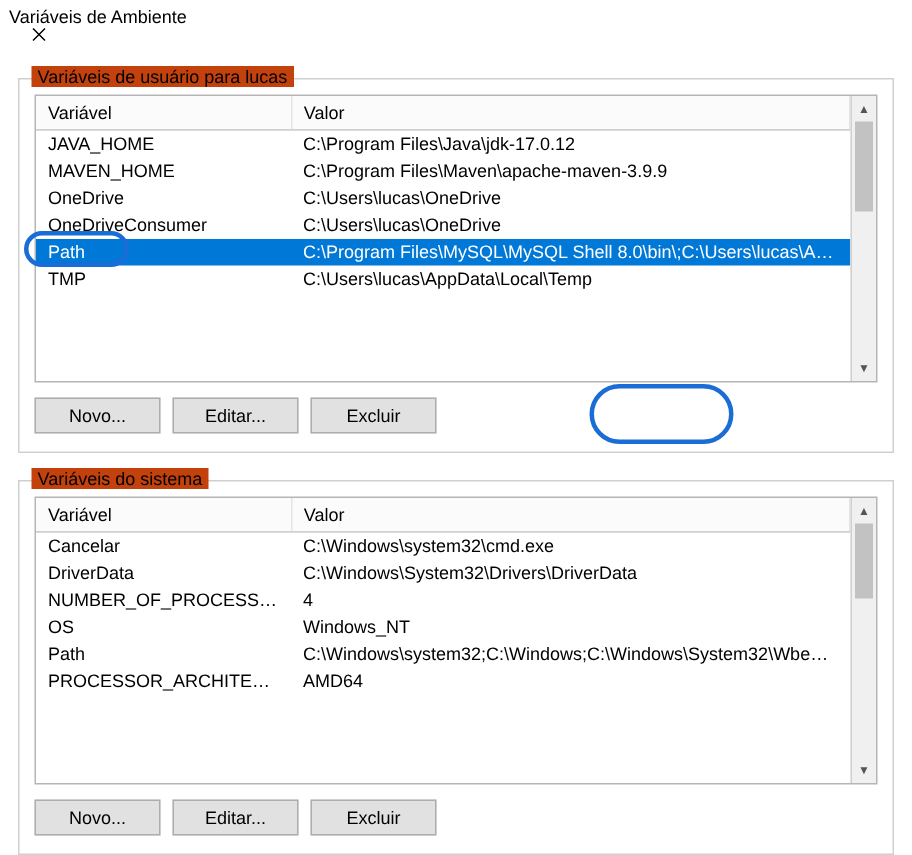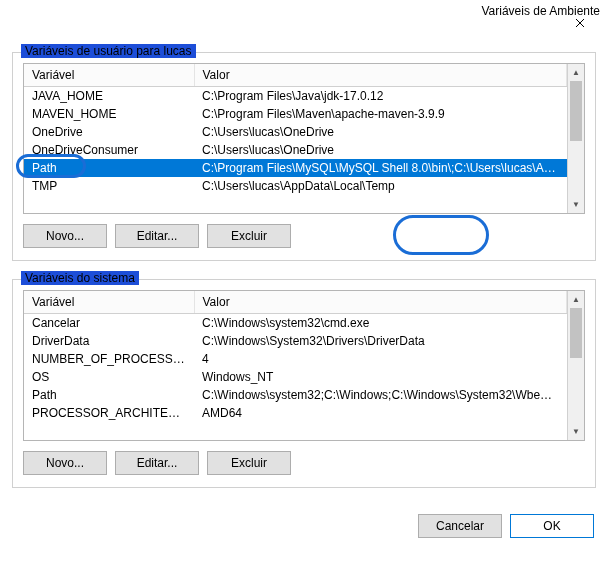--- a/index.html
+++ b/index.html
@@ -9,21 +9,21 @@
     font-size: 12px;
     background: #fff;
     color: #000;
     width: 608px;
     height: 570px;
     overflow: hidden;
   }
   .titlebar {
     display: flex;
     justify-content: space-between;
-    align-items: flex-end;
+    align-items: flex-start;
     padding: 4px 8px 4px 6px;
     height: 28px;
     flex-direction: column;
   }
   .titlebar-title { font-size: 12px; }
   .close-btn {
     width: 40px;
     height: 24px;
     display: flex;
     align-items: center;
@@ -35,27 +35,27 @@
   .group {
     border: 1px solid #d0d0d0;
     padding: 10px 10px 12px 10px;
     margin-top: 18px;
     position: relative;
   }
   .group-label {
     position: absolute;
     top: -9px;
     left: 8px;
-    background: #1d4ed8;
+    background: #c2410c;
     padding: 0 4px;
     font-size: 12px;
   }
   .table-wrap {
     border: 1px solid #b5b5b5;
-    height: 151px;
+    height: 192px;
     display: flex;
     position: relative;
   }
   .table-body {
     flex: 1;
     overflow: hidden;
   }
   table {
     width: 100%;
     border-collapse: collapse;

